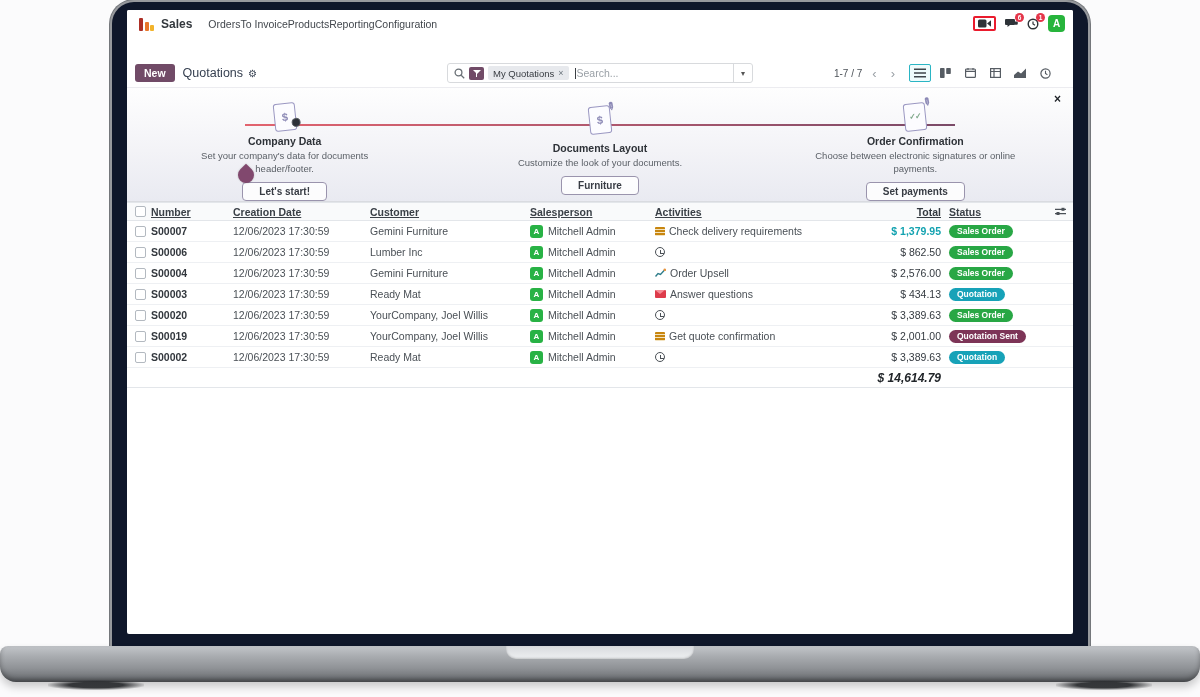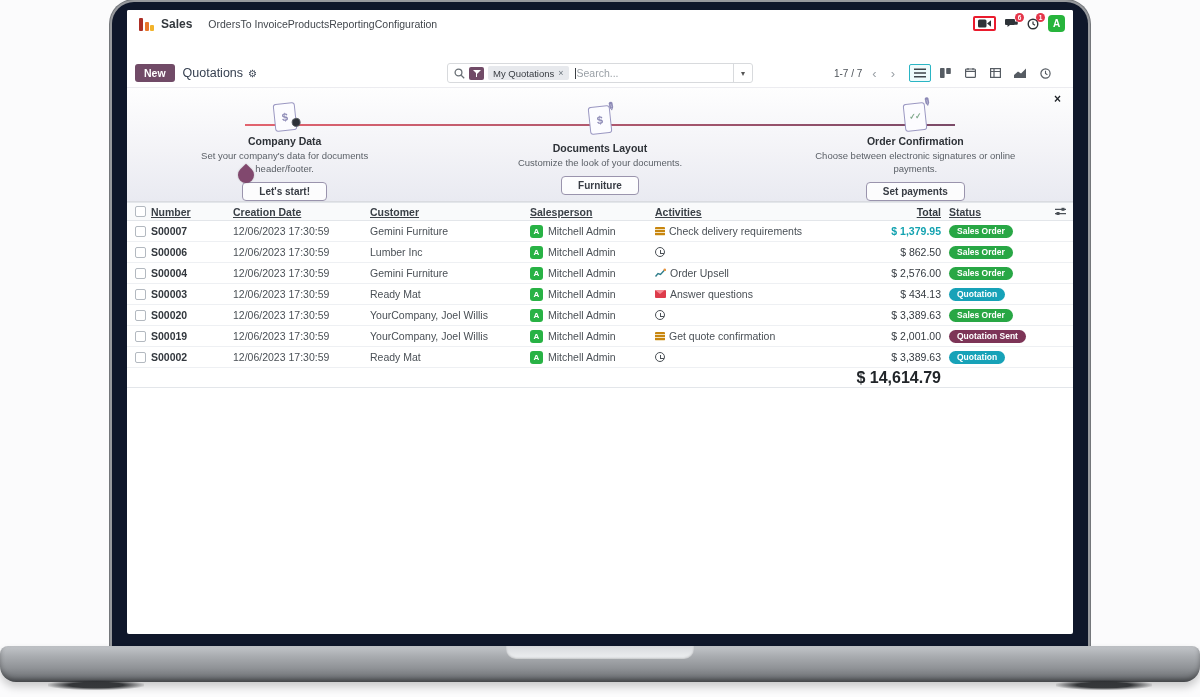--- a/index.html
+++ b/index.html
@@ -97,21 +97,21 @@
   .step-btn { margin-top:7px; font-family:inherit; font-size:10px; font-weight:600; color:#383c44;
               background:rgba(255,255,255,.85); border:1px solid #9a94ad; border-radius:4px;
               padding:3px 16px; cursor:pointer; }
 
   
   .grid { display:grid; grid-template-columns:24px 82px 137px 160px 125px 164px 1fr 100px 26px; align-items:center; }
   .thead { height:19px; background:#f9fafb; border-top:1px solid #e3e6ea; border-bottom:1px solid #e3e6ea;
            font-size:10.5px; font-weight:700; color:#3a4047; }
   .thead > div { cursor:pointer;text-decoration:underline; }
   .trow { height:21px; border-bottom:1px solid #eef0f3; font-size:10.5px; color:#4a5056; background:#fff; cursor:pointer; }
-  .tfoot { height:20px; border-bottom:1px solid #e3e6ea; font-size:16px; }
+  .tfoot { height:20px; border-bottom:1px solid #e3e6ea; font-size:12px;font-style:italic; }
   .c-check { padding-left:8px; }
   .checkbox { width:11px; height:11px; border:1px solid #b3b9c0; border-radius:2px; background:#fff; display:block; }
   .c-number { font-weight:600; color:#32373d; }
   .c-total { text-align:right; padding-right:6px; color:#343a40; }
   .c-total.teal { font-weight:600; }
   .c-status { padding-left:2px; }
   .c-sales { display:flex; align-items:center; gap:5px; }
   .avatar-sm { width:13px; height:13px; border-radius:3px; background:#28b245; color:#fff; font-size:8px;
                font-weight:700; display:flex; align-items:center; justify-content:center; flex:none; }
   .c-activity { display:flex; align-items:center; gap:4px; }

